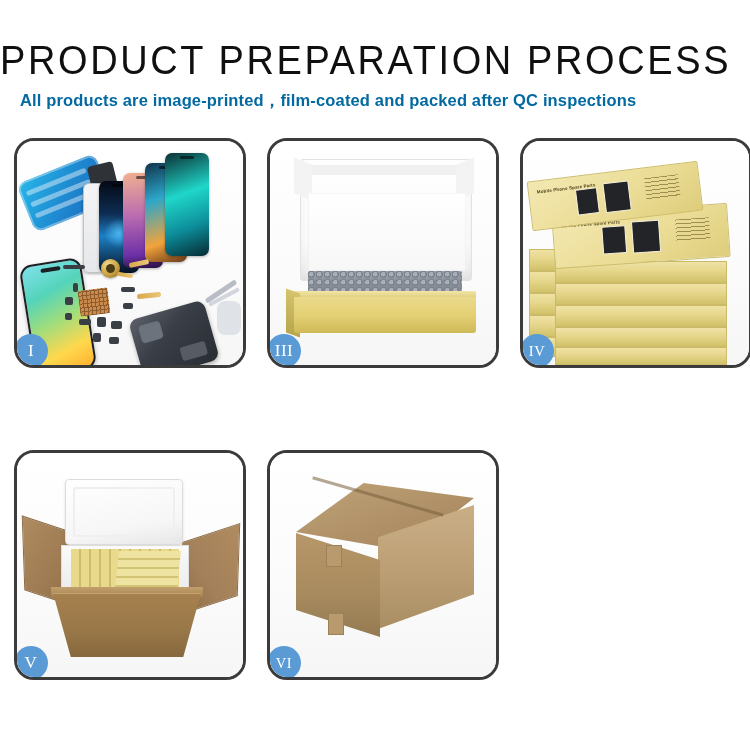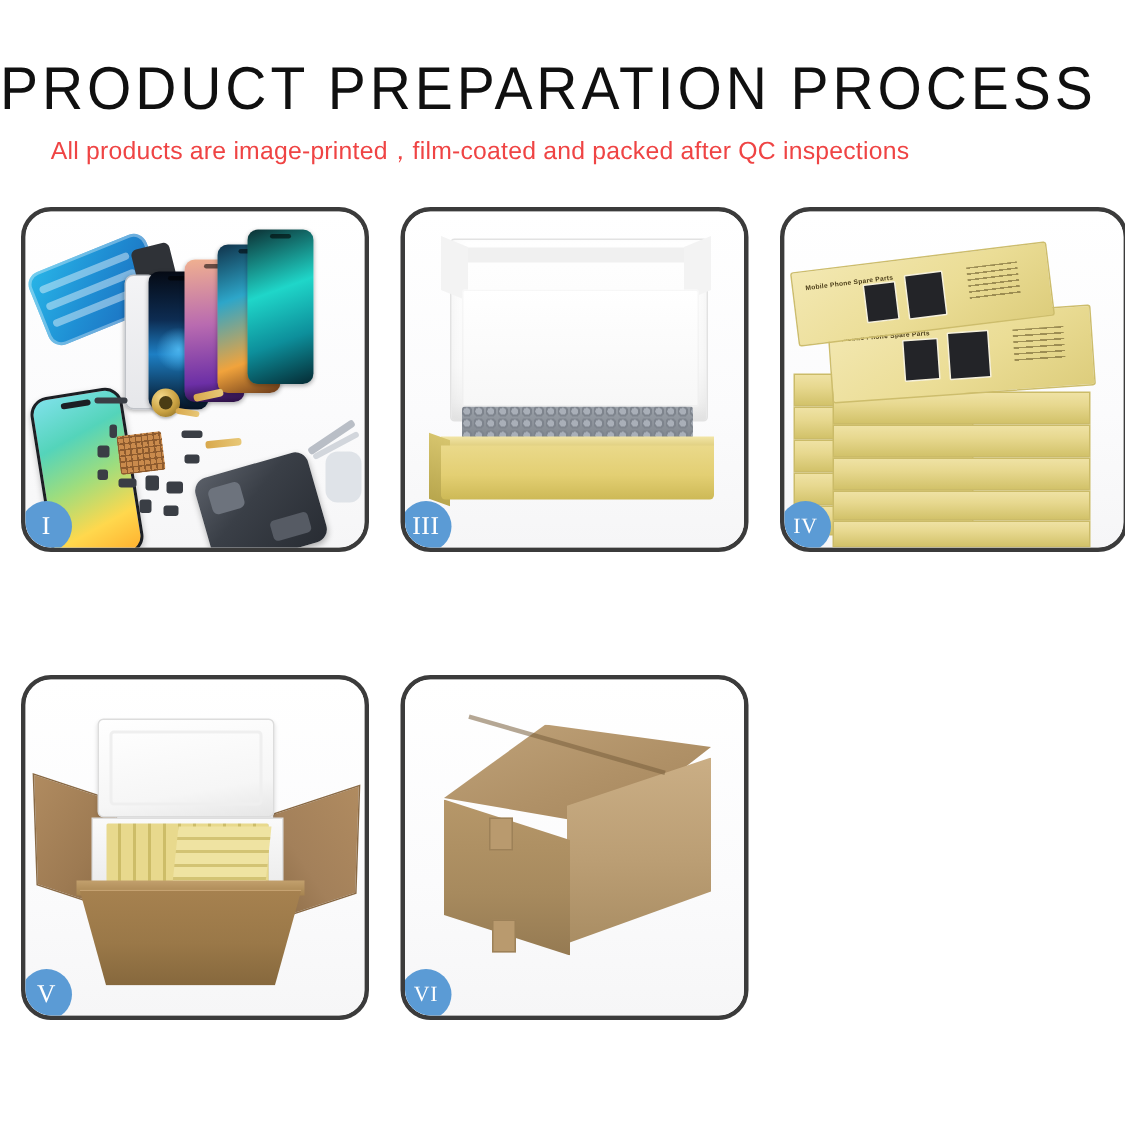--- a/index.html
+++ b/index.html
@@ -17,38 +17,38 @@
     width: 750px;
     height: 750px;
     background: #ffffff;
   }
 
   
   .header {
     position: absolute;
     top: 0; left: 0;
     width: 620px;
-    text-align: center;
+    text-align: right;
   }
   .title {
     margin-top: 40px;
     font-size: 38px;
     font-weight: 400;
     letter-spacing: 2.6px;
     color: #101010;
     line-height: 1.08;
     white-space: nowrap;
     transform: scaleY(1.06);
   }
   .subtitle {
     margin-top: 9px;
     font-size: 16.5px;
-    font-weight: 400;
+    font-weight: 700;
     letter-spacing: 0.15px;
-    color: #ef4444;
+    color: #0369a1;
     white-space: nowrap;
     margin-left: 20px;
   }
 
   
   .grid {
     position: absolute;
     top: 138px;
     left: 14px;
     width: 722px;

